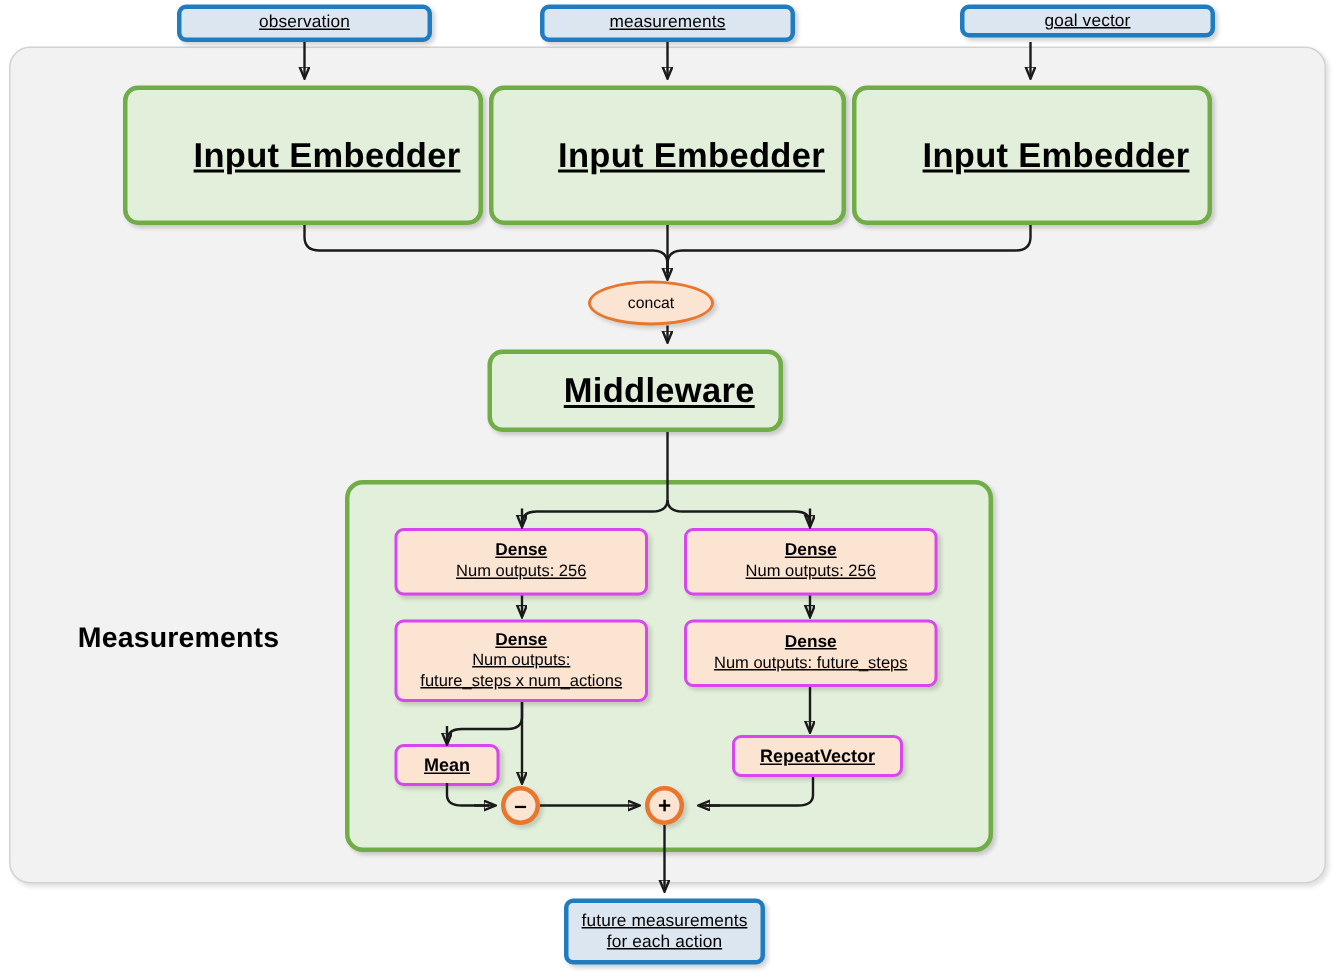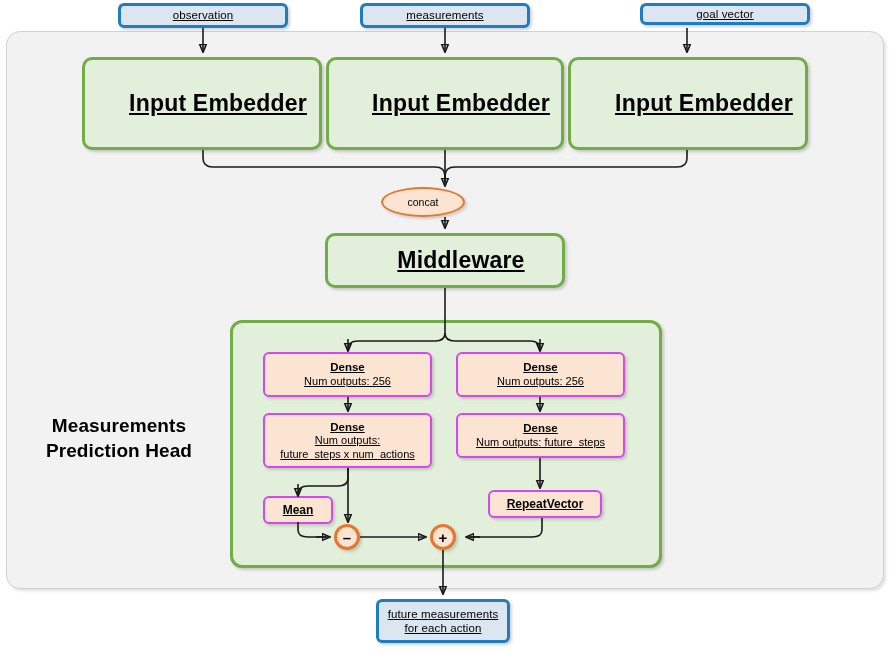--- a/index.html
+++ b/index.html
@@ -173,33 +173,32 @@
   </div>
 
   <div class="node green-box big-label" style="left:326px; top:57px; width:238px; height:93px;">
     <span>Input Embedder</span>
   </div>
 
   <div class="node green-box big-label" style="left:568px; top:57px; width:240px; height:93px;">
     <span>Input Embedder</span>
   </div>
 
-  <div class="ellipse" style="left:381px; top:187px; width:84px; height:30px;">
+  <div class="ellipse" style="left:392px; top:187px; width:84px; height:30px;">
     <span>concat</span>
   </div>
 
-  <div class="node green-box big-label" style="left:325px; top:233px; width:240px; height:55px;">
+  <div class="node green-box big-label" style="left:325px; top:233px; width:197px; height:55px;">
     <span>Middleware</span>
   </div>
 
   <div class="head-box" style="position:absolute; left:230px; top:320px; width:426px; height:242px;"></div>
 
   <div class="section-label" style="left:18px; top:414px; width:202px;">
     <div>Measurements</div>
-    <div>Prediction Head</div>
   </div>
 
   <div class="node orange-box" style="left:263px; top:352px; width:169px; height:45px;">
     <span class="ttl">Dense</span>
     <span class="sub">Num outputs: 256</span>
   </div>
 
   <div class="node orange-box" style="left:456px; top:352px; width:169px; height:45px;">
     <span class="ttl">Dense</span>
     <span class="sub">Num outputs: 256</span>

